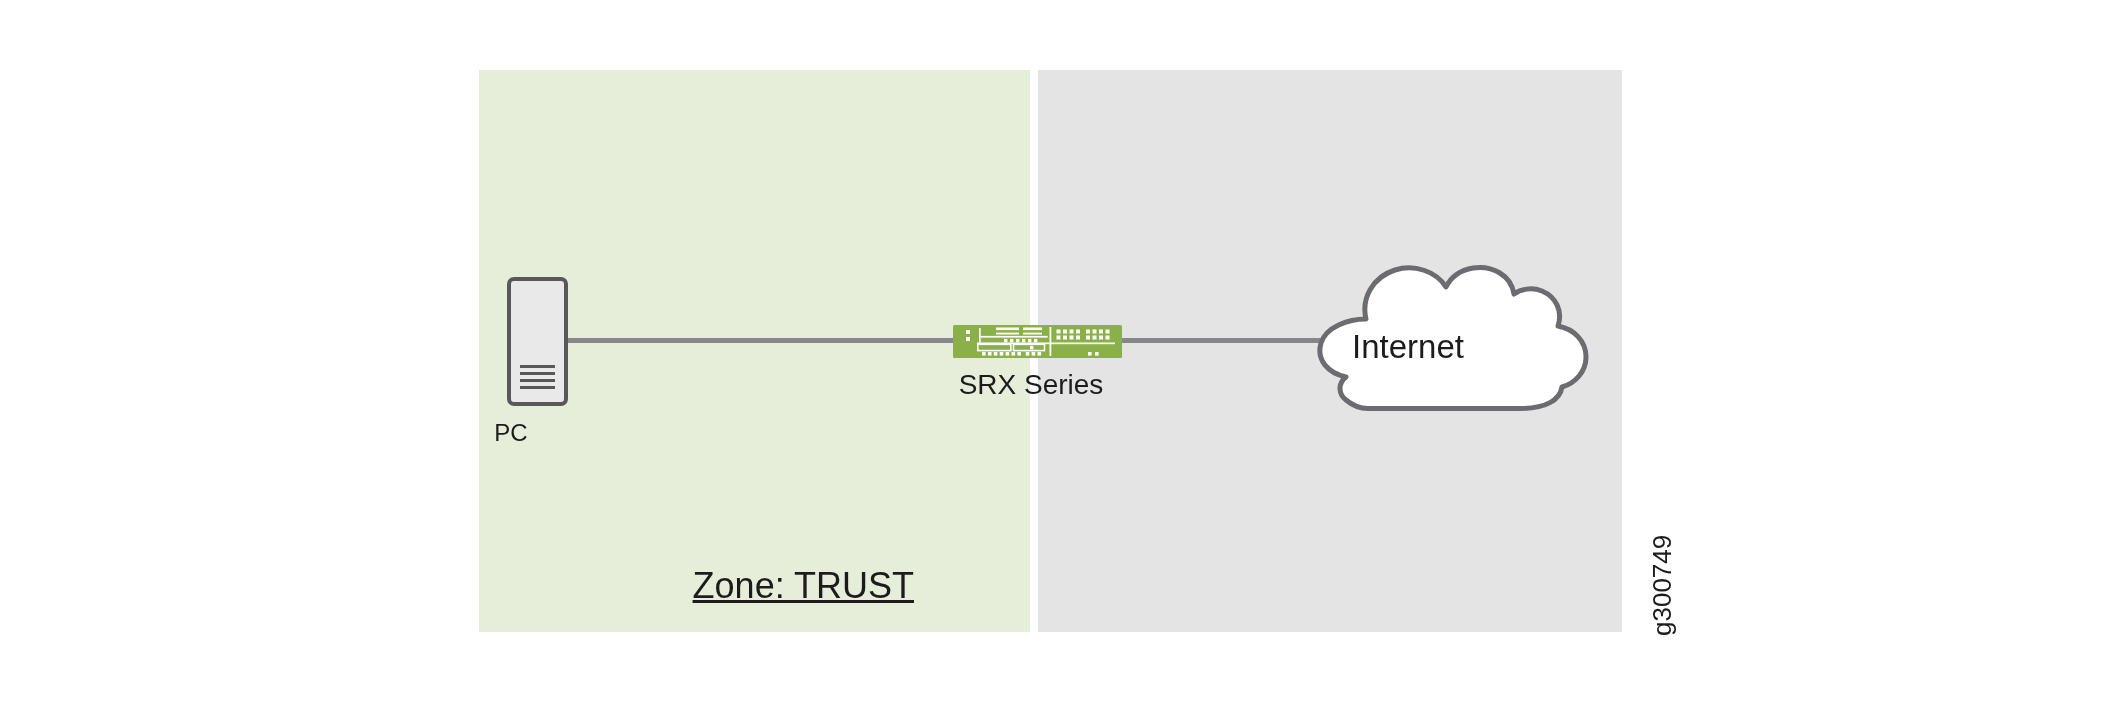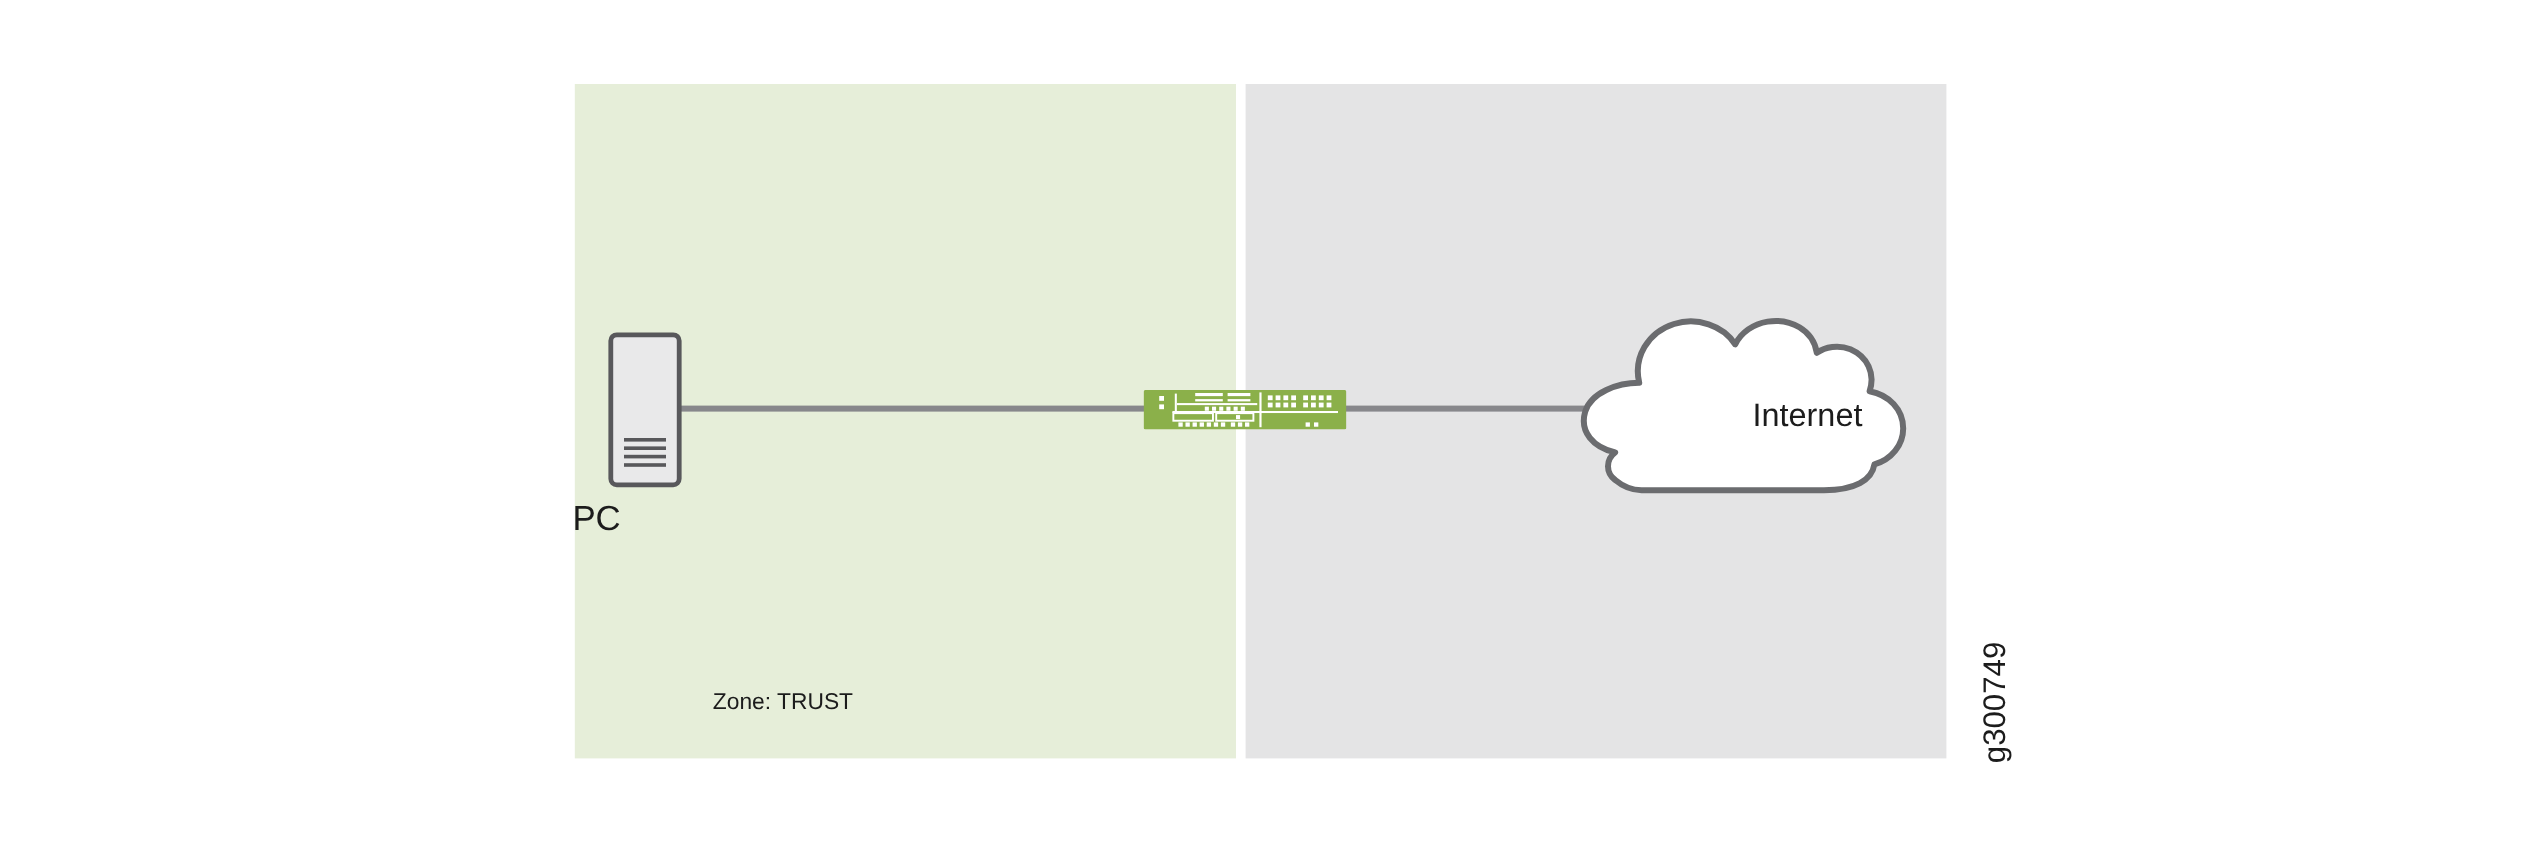--- a/index.html
+++ b/index.html
@@ -32,46 +32,47 @@
     z-index: 3;
   }
   .pc-vents {
     position: absolute; left: 9px; right: 9px; bottom: 13px;
     display: flex; flex-direction: column; gap 4px;
     gap: 4px;
   }
   .pc-vents i { display: block; height: 3px; background: #58585b; }
 
   .pc-label {
-    position: absolute; left: 477px; top: 418px; width: 120px;
-    text-align: left; font-size: 29px; line-height: 30px;
+    position: absolute; left: 451px; top: 418px; width: 120px;
+    text-align: center; font-size: 24px; line-height: 30px;
     z-index: 4;
   }
 
   
   .srx { position: absolute; left: 953px; top: 325px; width: 169px; height: 33px; z-index: 3; }
 
   .srx-label {
     position: absolute; left: 901px; top: 368px; width: 260px;
     text-align: center; font-size: 28px; line-height: 33px;
     z-index: 4;
   }
 
   
   .cloud { position: absolute; left: 1308px; top: 263px; width: 285px; height: 151px; z-index: 3; }
   .cloud-label {
     position: absolute; left: 1352px; top: 331px; width: 200px;
-    text-align: right; font-size: 27px; line-height: 31px;
+    text-align: left; font-size: 33px; line-height: 31px;
     z-index: 4;
   }
 
   .zone-label {
     position: absolute; top: 571px; width: 320px;
-    text-align: left; font-size: 19px; line-height: 30px;
+    text-align: right; font-size: 36px; line-height: 30px;
     z-index: 4;
+    text-decoration: underline;
   }
   .zone-label.trust    { left: 594px; }
   .zone-label.internet { left: 1188px; }
 
   .figure-id {
     position: absolute; left: 1648px; top: 636px;
     font-size: 26px; line-height: 28px; white-space: nowrap;
     transform-origin: 0 0;
     transform: rotate(-90deg);
     z-index: 4;
@@ -159,20 +160,21 @@
       <rect x="135" y="27" width="3.6" height="3.6"></rect>
         <rect x="142" y="27" width="3.6" height="3.6"></rect>
     </g>
     <g fill="none" stroke="#ffffff" stroke-width="1.6">
       <rect x="24.8" y="19.3" width="33" height="6.3"></rect>
       <rect x="60.5" y="19.3" width="31" height="6.3"></rect>
     </g>
   </svg>
 
   <div class="srx-label">
+    <div>SRX Series</div>
   </div>
 
   <svg class="cloud" viewBox="0 0 285 151" xmlns="http://www.w3.org/2000/svg">
     <path fill="#ffffff" stroke="#6b6c6f" stroke-width="5" stroke-linejoin="round" d="M 60,145.5
          L 212,145.5
          C 238,145.5 252,137 254,124
          C 268,120 278,108 278,94
          C 278,78 266,66 250,63
          C 255,48 248,34 234,28
          C 224,24 213,26 206,31

